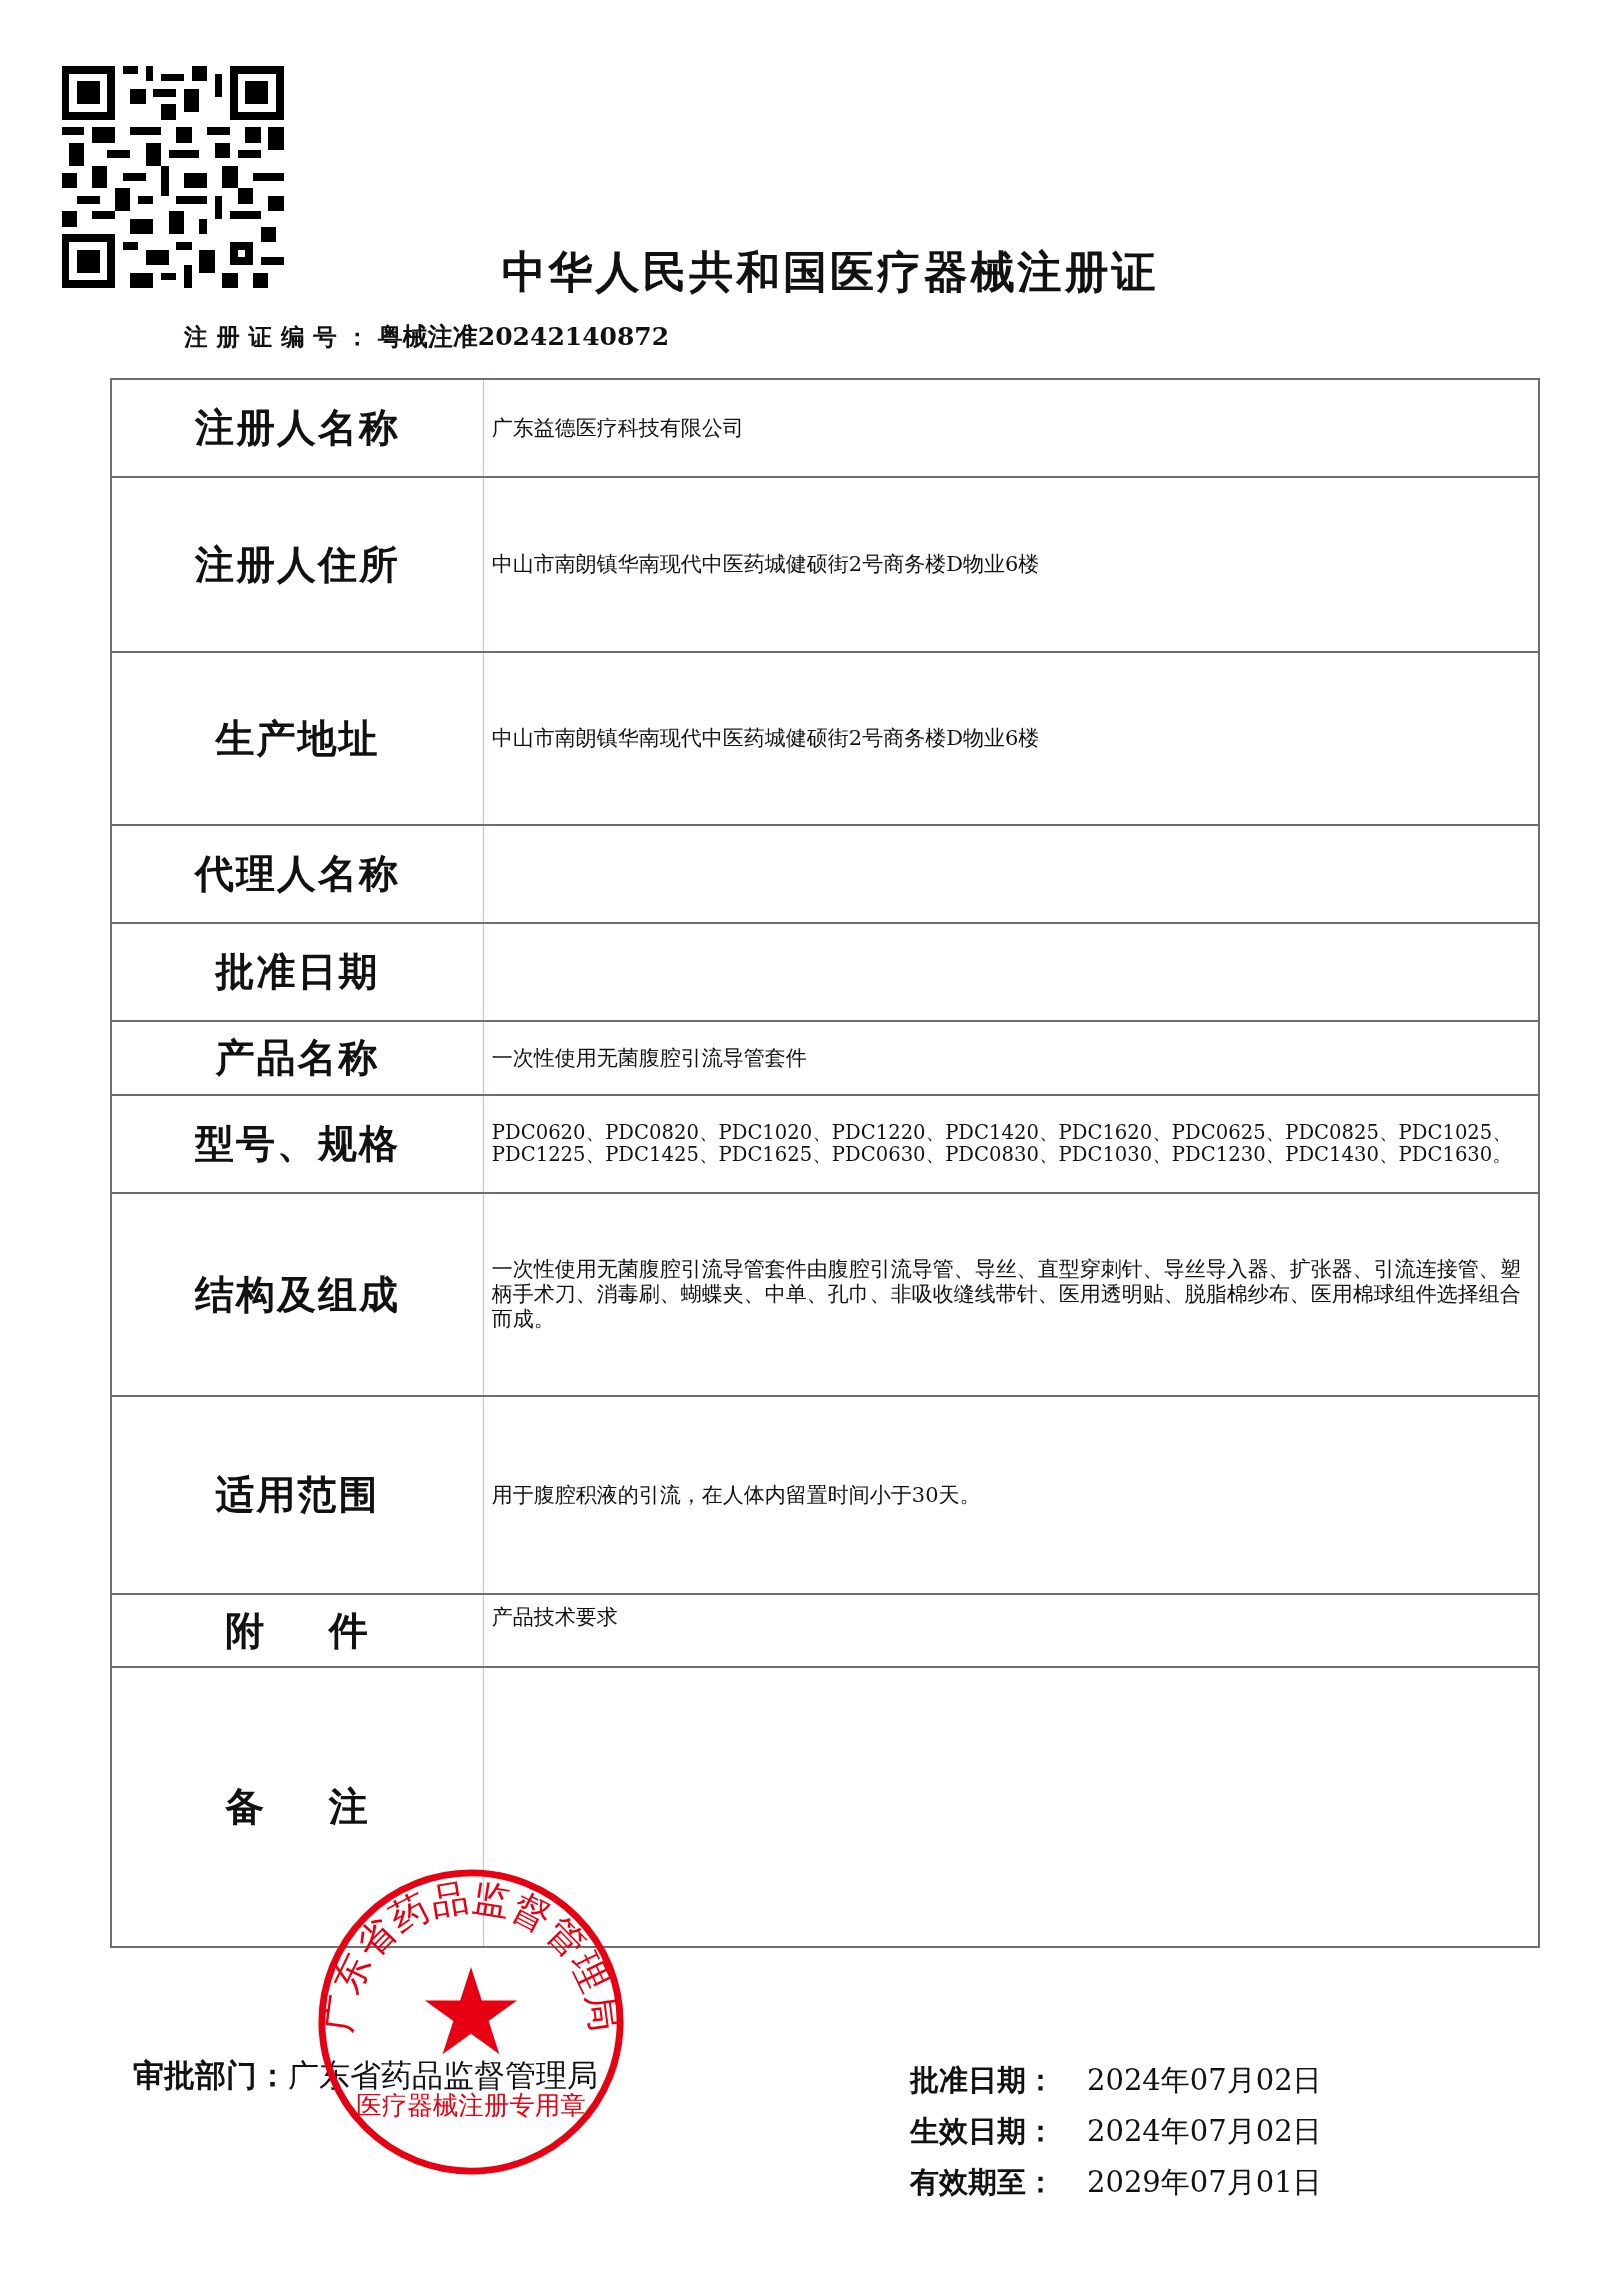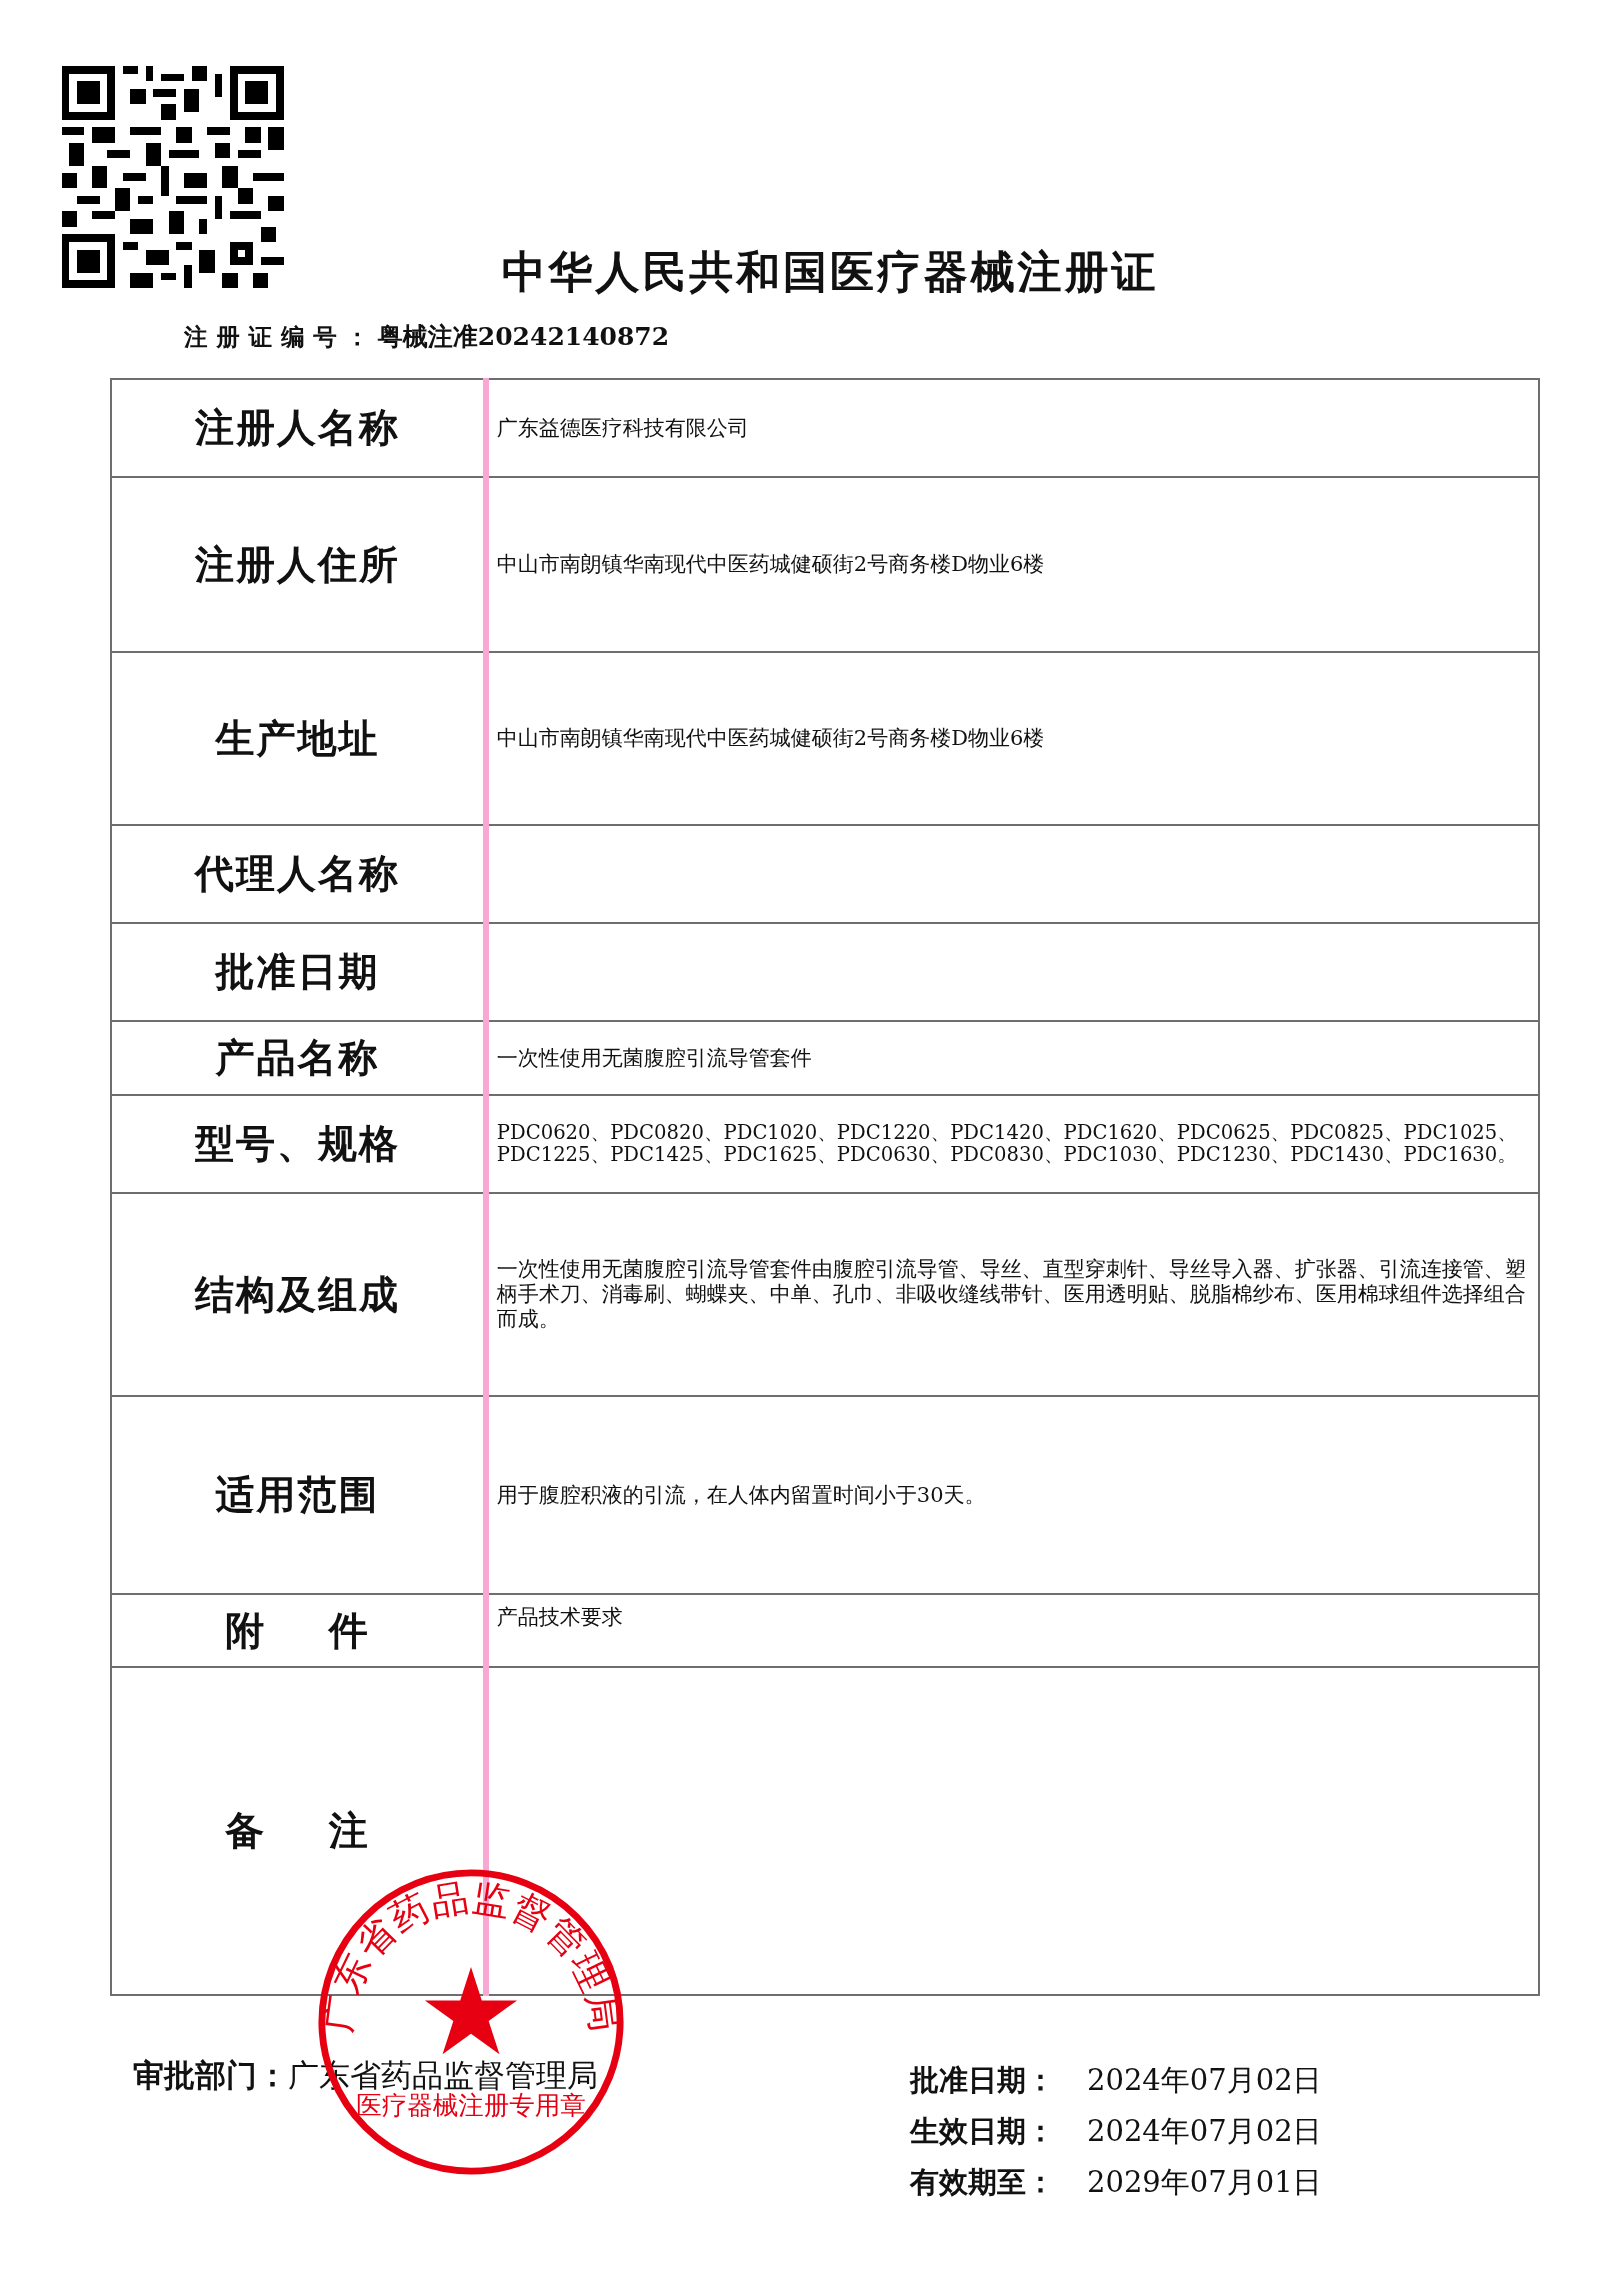--- a/index.html
+++ b/index.html
@@ -4,21 +4,21 @@
 <style>
   html, body { margin:0; padding:0; background:#ffffff; }
   body { width:1621px; height:2293px; position:relative; overflow:hidden; font-family:"DejaVu Serif", serif; color:#111; }
   .qr { position:absolute; left:61px; top:66px; width:223px; height:222px; }
   .title { position:absolute; left:443px; top:243px; width:774px; text-align:center; font-family:"DejaVu Sans", sans-serif; font-weight:bold; font-size:44px; letter-spacing:2.9px; white-space:nowrap; }
   .regno { position:absolute; left:184px; top:320px; font-size:23.5px; white-space:nowrap; }
   .regno .lbl { font-family:Liberation Mono, monospace; font-weight:bold; letter-spacing:8.8px; }
   .regno .val { font-family:"DejaVu Serif", serif; font-size:25px;font-weight:bold; }
   table.cert { position:absolute; left:110px; top:378px; width:1430px; border-collapse:collapse; table-layout:fixed; }
   table.cert td { border:2px solid #6e6e6e; padding:0; vertical-align:middle; }
-  table.cert td.label { width:371px; border-right:6px solid #f9a8d4; text-align:center; font-family:"DejaVu Sans", sans-serif; font-weight:bold; font-size:39px; letter-spacing:2px; }
+  table.cert td.label { width:371px; border-right:1px solid #f9a8d4; text-align:center; font-family:"DejaVu Sans", sans-serif; font-weight:bold; font-size:39px; letter-spacing:2px; }
   table.cert td.value { border-left:1px solid #a0a0a0; font-size:21px; padding-left:7.8px; line-height:1.18; }
   table.cert td.value.small { font-size:19.6px; line-height:1.12; }
   .footer-left { position:absolute; left:133px; top:2055px; font-size:31px; white-space:nowrap; }
   .footer-left .lbl, .footer-right .lbl { font-family:"DejaVu Sans", sans-serif; font-weight:bold; }
   .footer-right { position:absolute; left:910px; top:2055px; font-size:29px; line-height:51px; white-space:nowrap; }
   .footer-right .val { font-family:"DejaVu Serif", serif;margin-left:32px; }
   .stamp { position:absolute; left:316px; top:1867px; width:310px; height:310px; pointer-events:none; }
 </style>
 </head>
 <body>
@@ -134,21 +134,21 @@
     <td class="value">一次性使用无菌腹腔引流导管套件由腹腔引流导管、导丝、直型穿刺针、导丝导入器、扩张器、引流连接管、塑柄手术刀、消毒刷、蝴蝶夹、中单、孔巾、非吸收缝线带针、医用透明贴、脱脂棉纱布、医用棉球组件选择组合而成。</td>
   </tr>
   <tr style="height:198px">
     <td class="label">适用范围</td>
     <td class="value">用于腹腔积液的引流，在人体内留置时间小于30天。</td>
   </tr>
   <tr style="height:73px">
     <td class="label" style="white-space:pre">附    件</td>
     <td class="value" style="vertical-align:top;padding-top:9.8px">产品技术要求</td>
   </tr>
-  <tr style="height:328px">
+  <tr style="height:280px">
     <td class="label" style="white-space:pre">备    注</td>
     <td class="value"></td>
   </tr>
 </tbody>
   </table>
 
 <div class="footer-left">
   <span class="lbl">审批部门：</span><span>广东省药品监督管理局</span>
 </div>
 

